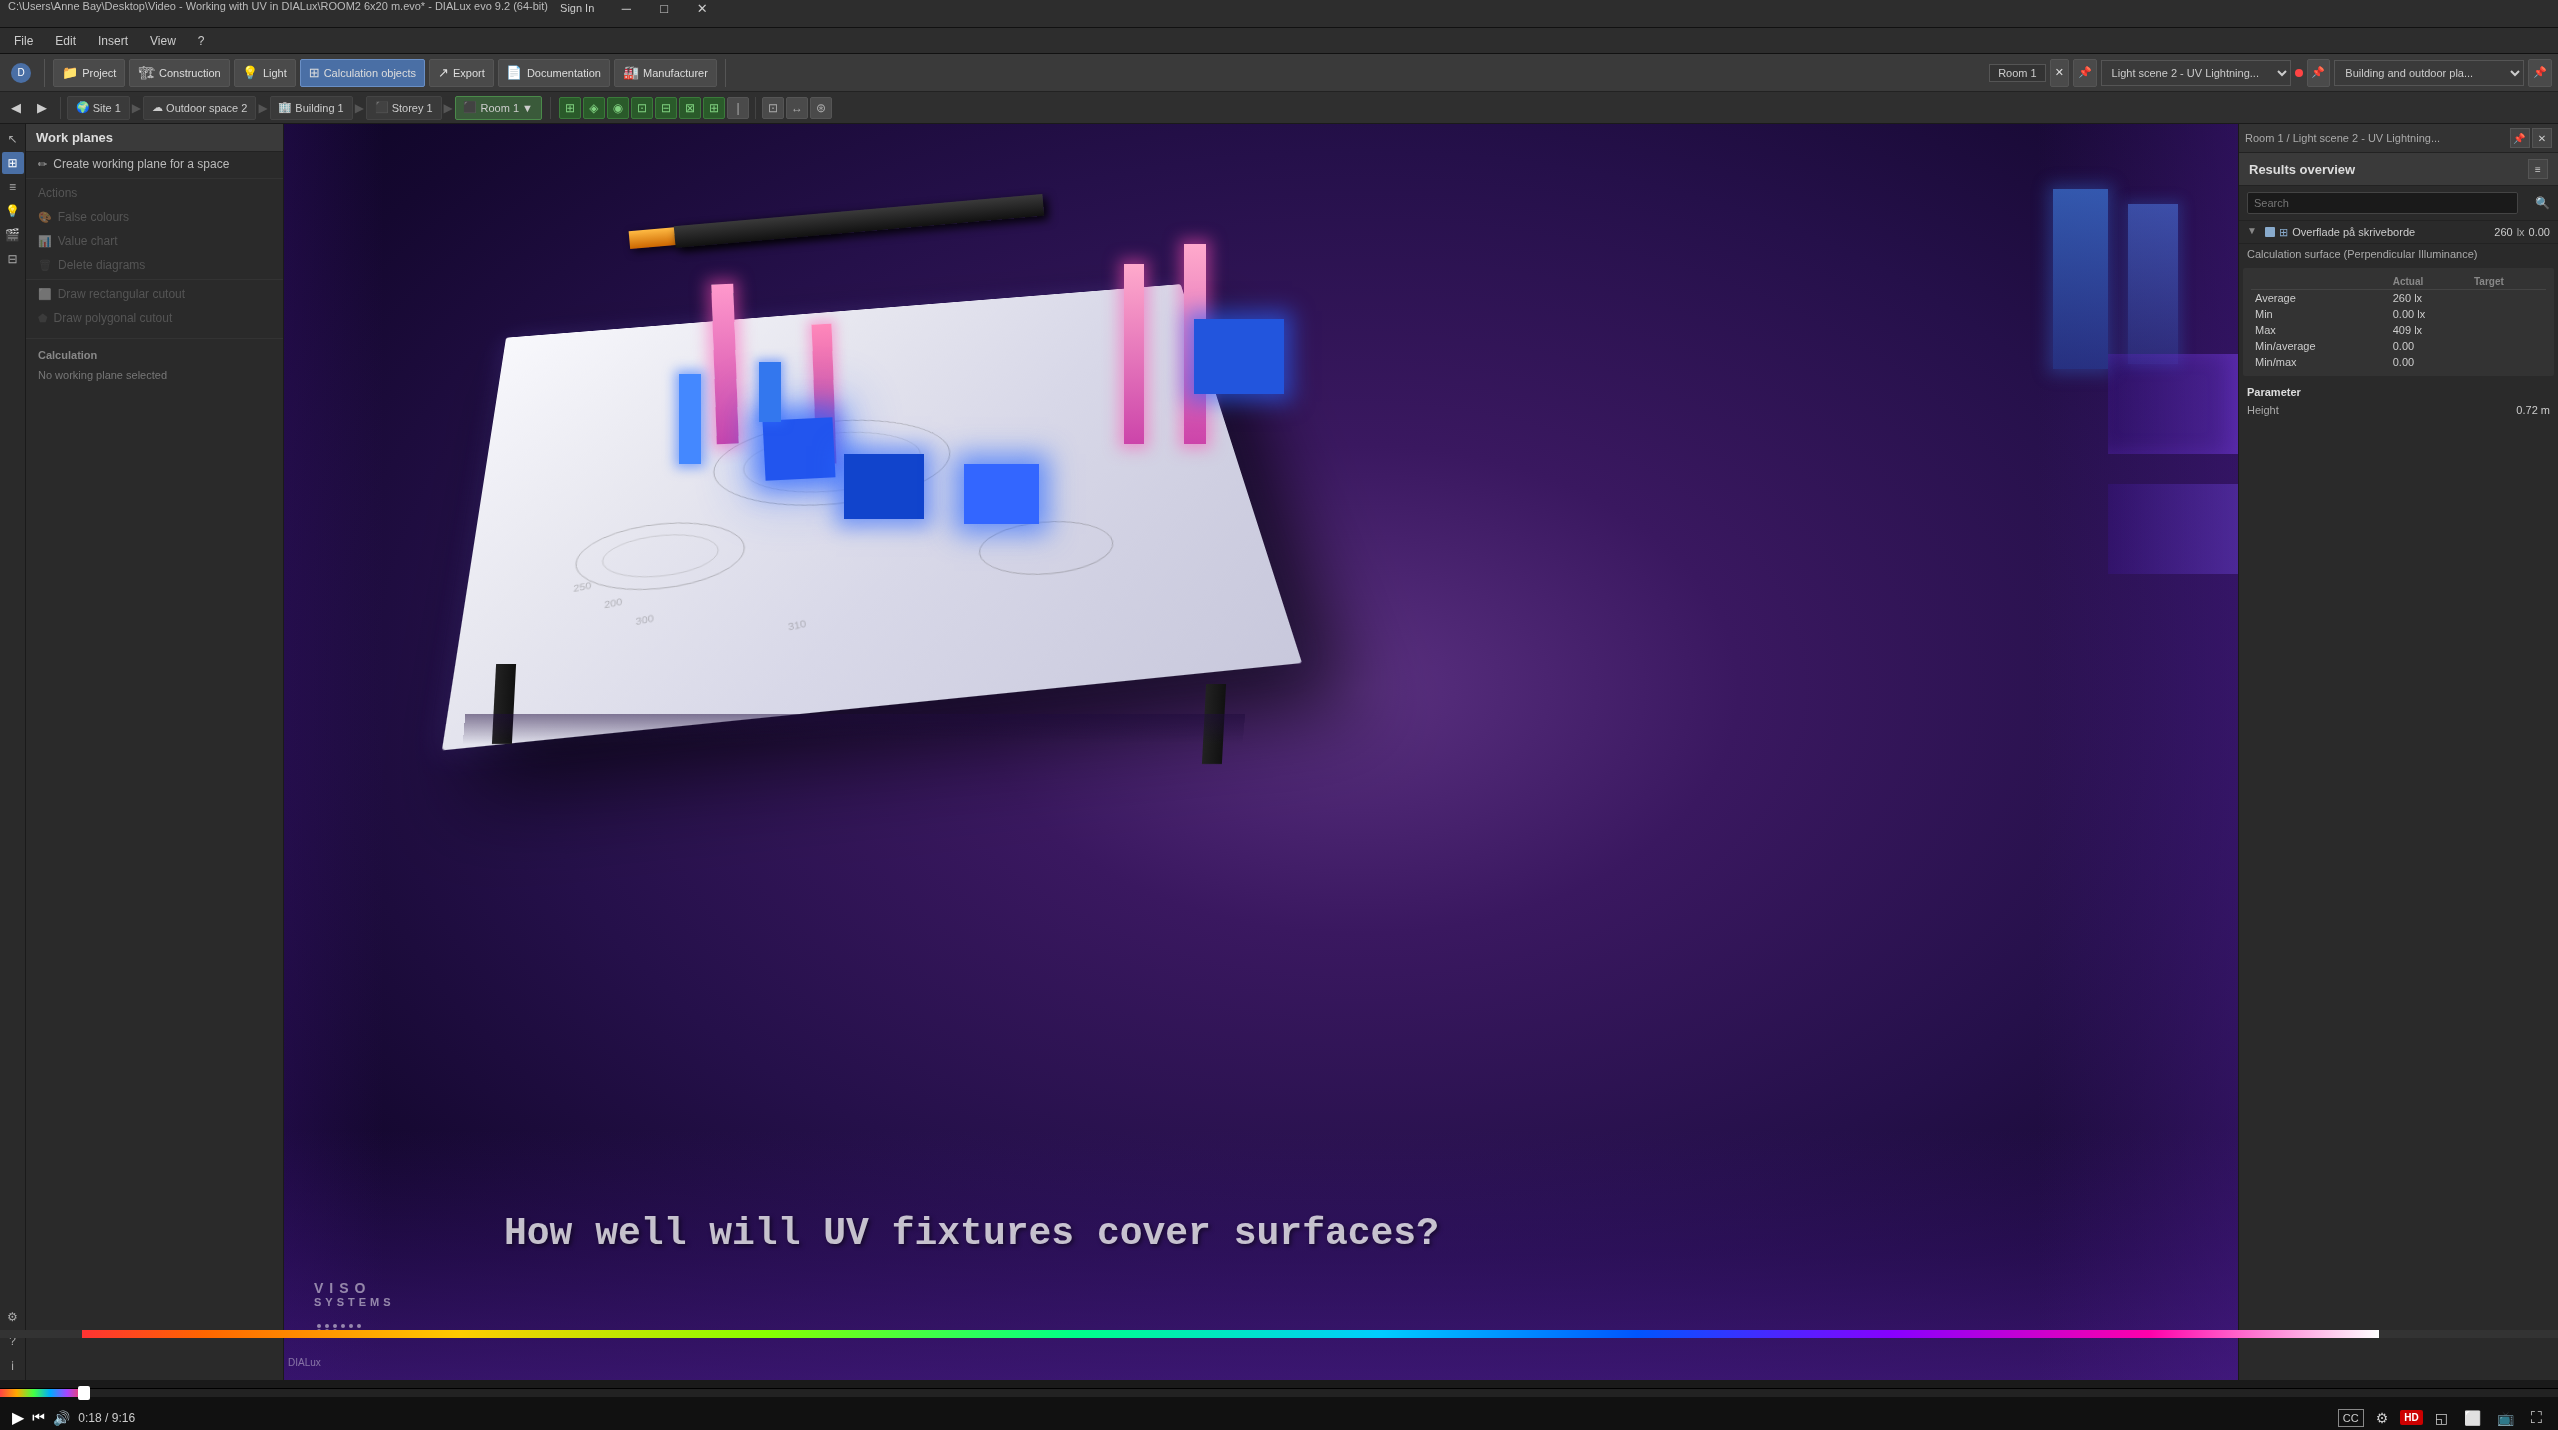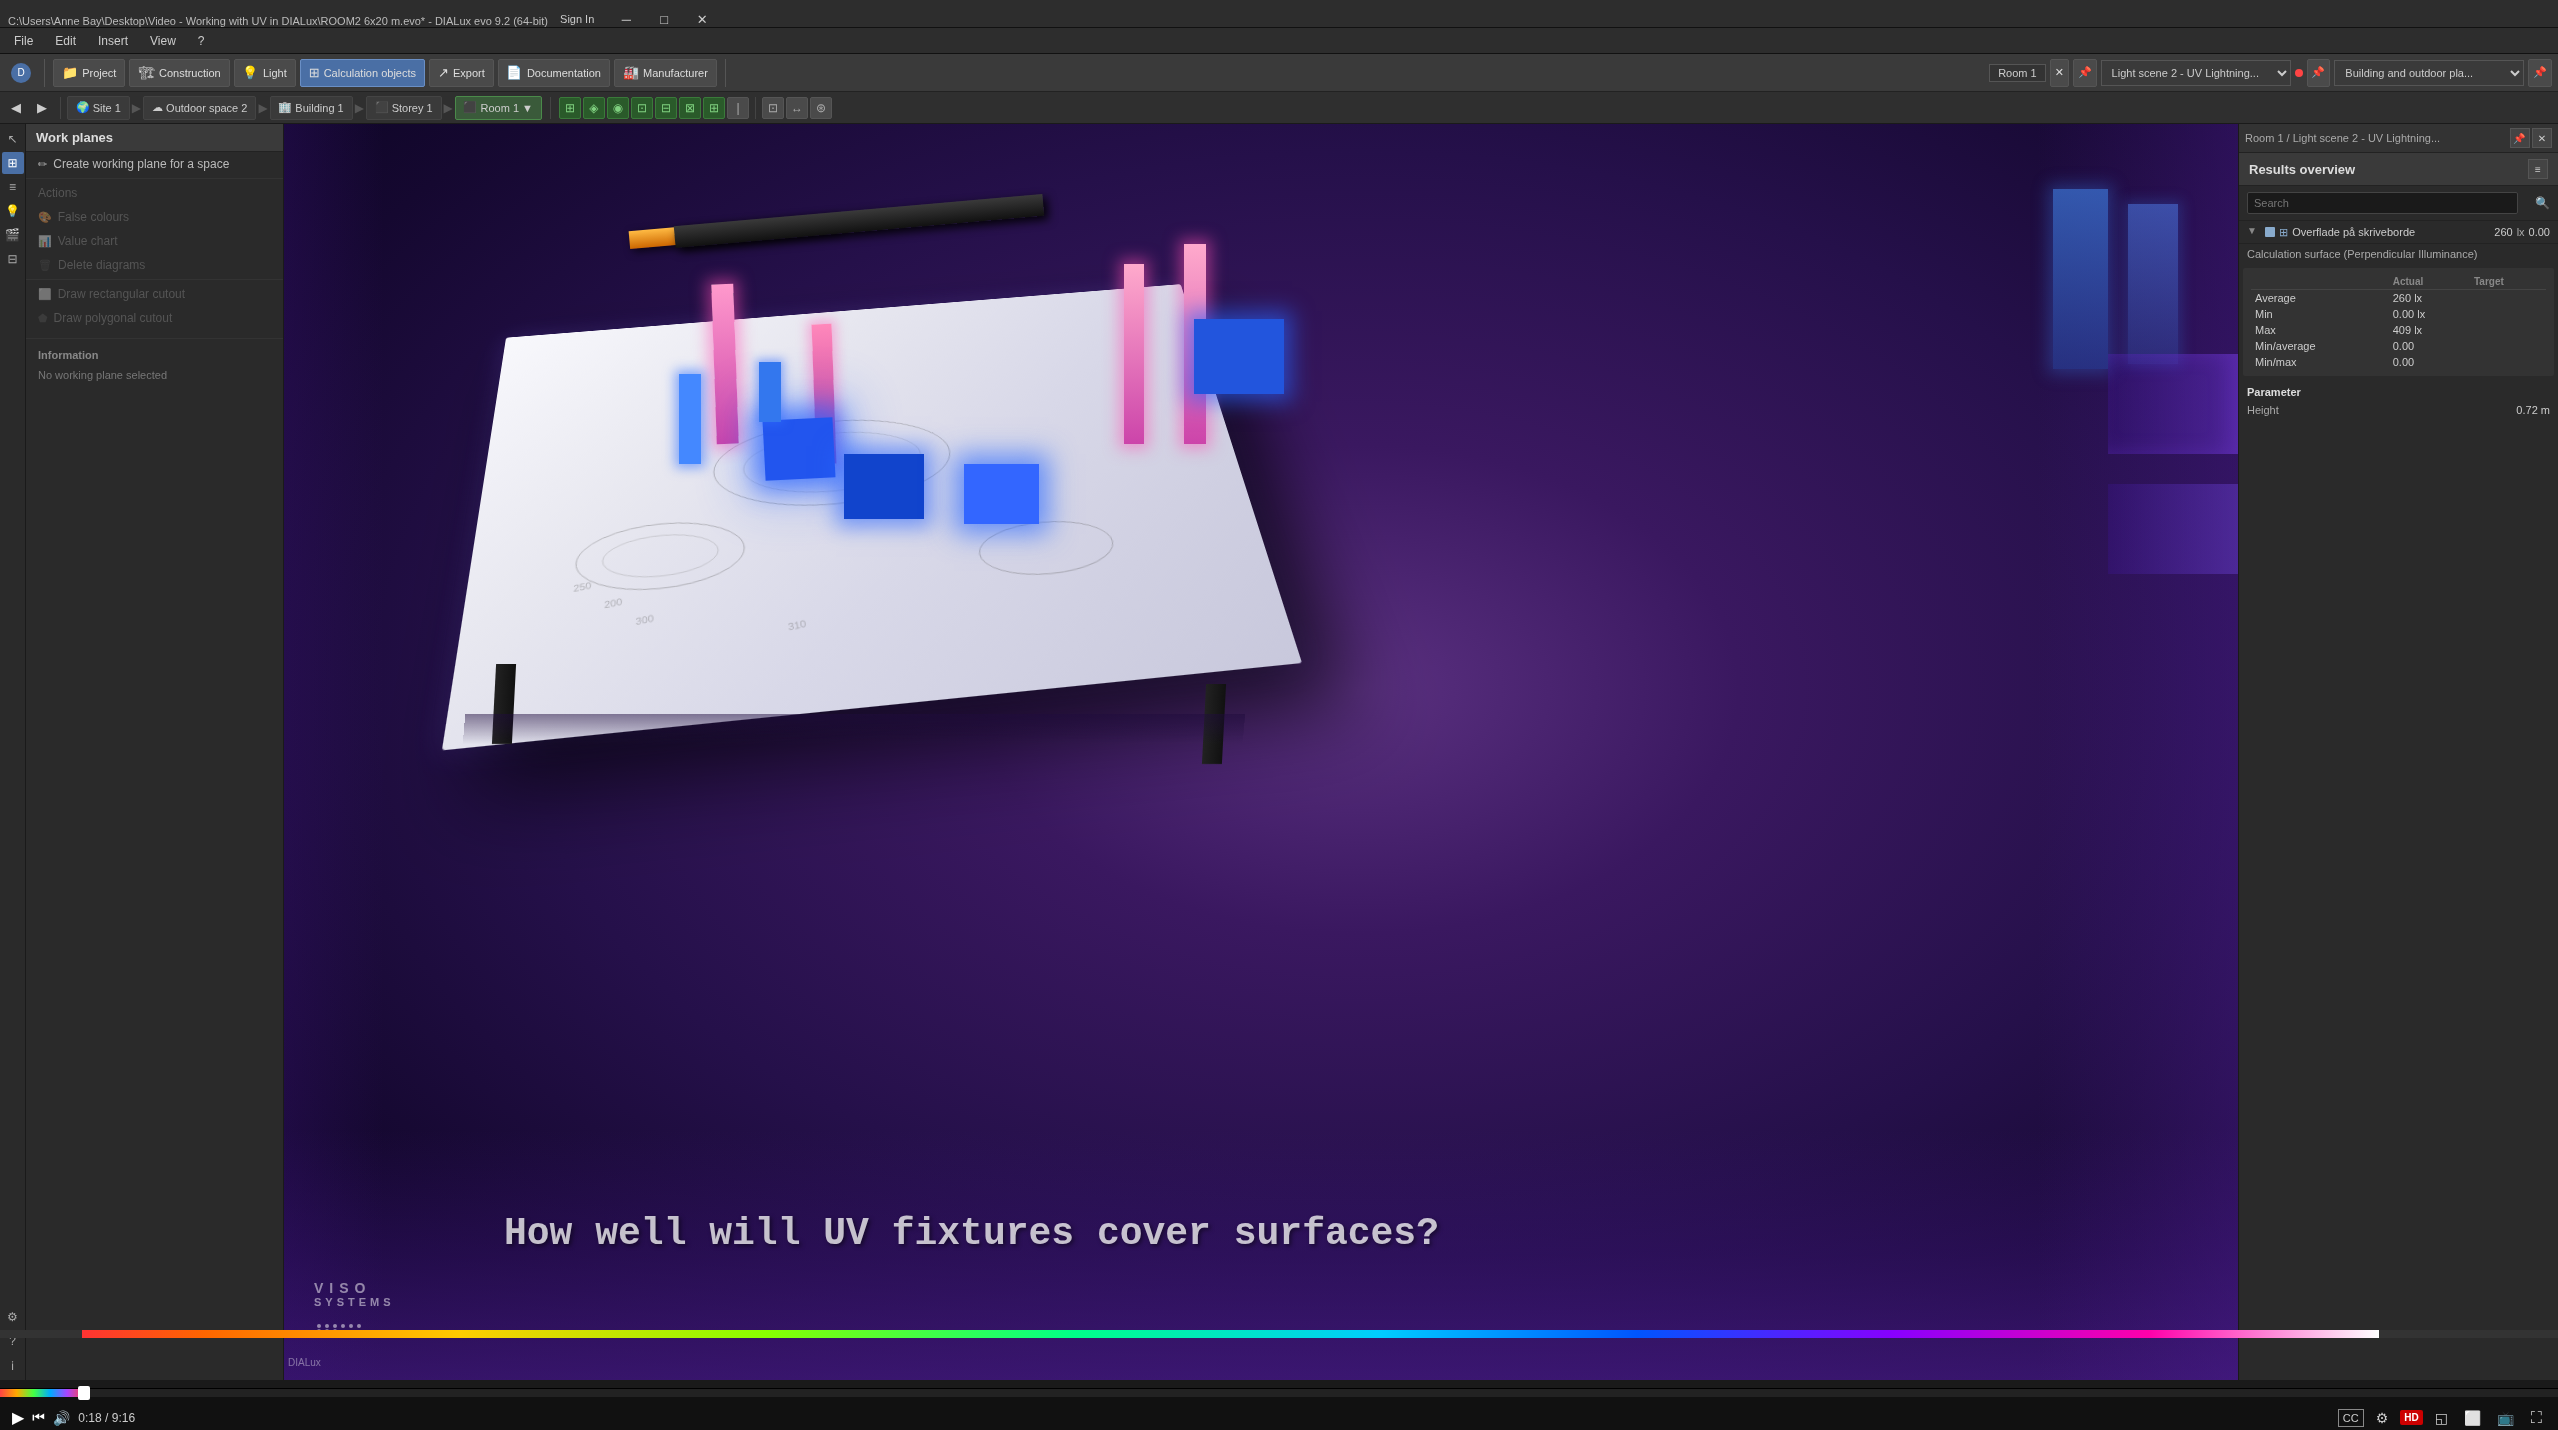--- a/index.html
+++ b/index.html
@@ -1,20 +1,20 @@
 <!DOCTYPE html>
 <html><head>
   <meta charset="utf-8">
   <style>
     * { margin: 0; padding: 0; box-sizing: border-box; }
     body { width: 2558px; height: 1430px; overflow: hidden; background: #1a1a1a; font-family: 'Segoe UI', Arial, sans-serif; font-size: 12px; color: #ddd; }
 
     
     #titlebar {
-      width: 100%; height: 28px; background: #2d2d2d; display: flex; align-items: flex-end; padding: 0 8px;
+      width: 100%; height: 28px; background: #2d2d2d; display: flex; align-items: flex-start; padding: 0 8px;
       border-bottom: 1px solid #111; color: #ccc; font-size: 11px;
     }
     #titlebar-controls { display: flex; gap: 2px; }
     .titlebar-btn { width: 36px; height: 16px; background: transparent; border: none; color: #ccc; font-size: 13px; cursor: pointer; display: flex; align-items: center; justify-content: center; }
 
     
     #menubar {
       width: 100%; height: 26px; background: #2d2d2d; display: flex; align-items: center; padding: 0 4px;
       border-bottom: 1px solid #111; color: #ccc; font-size: 12px; gap: 2px;
     }
@@ -395,21 +395,21 @@
         <span style="font-size:11px;opacity:0.4;">⬜</span>
         <span>Draw rectangular cutout</span>
       </div>
 
       <div class="panel-item disabled">
         <span style="font-size:11px;opacity:0.4;">⬟</span>
         <span>Draw polygonal cutout</span>
       </div>
 
       <div style="height:1px;background:#333;margin:8px 0 2px;"></div>
-      <div class="panel-section">Information</div>
+      <div class="panel-section">Calculation</div>
       <div class="panel-info-text">No working plane selected</div>
     </div>
   </div>
 
   <div id="viewport">
     <div class="scene-container">
 
       <div style="position:absolute;inset:0;background:radial-gradient(ellipse at 55% 45%, #5a3080 0%, #3a1860 25%, #25104a 55%, #150830 80%, #0a0420 100%);"></div>
 
       <div style="position:absolute;left:0;right:0;bottom:0;height:250px;background:linear-gradient(0deg,rgba(80,30,150,0.6) 0%,rgba(60,20,120,0.4) 50%,transparent 100%);"></div>

